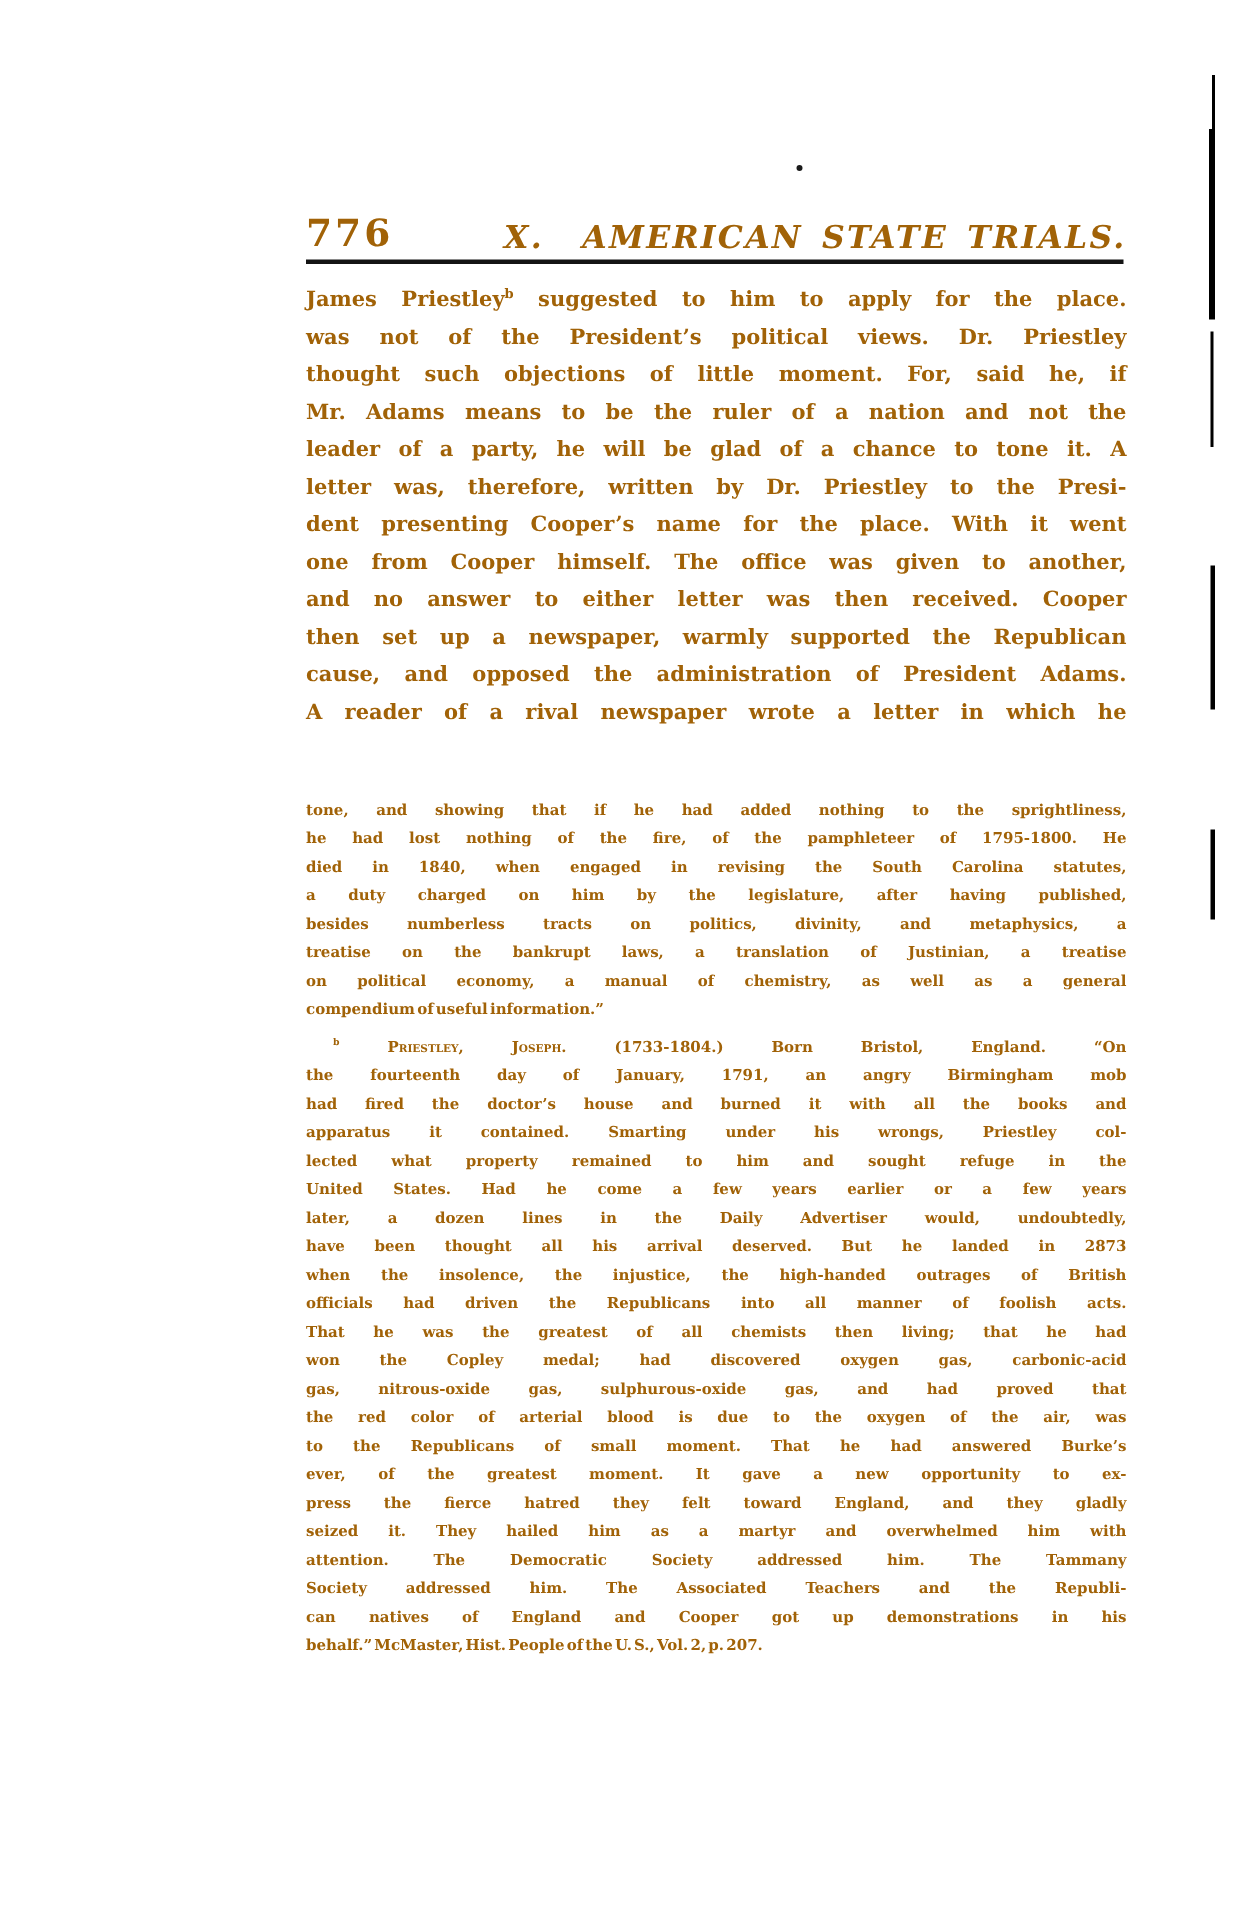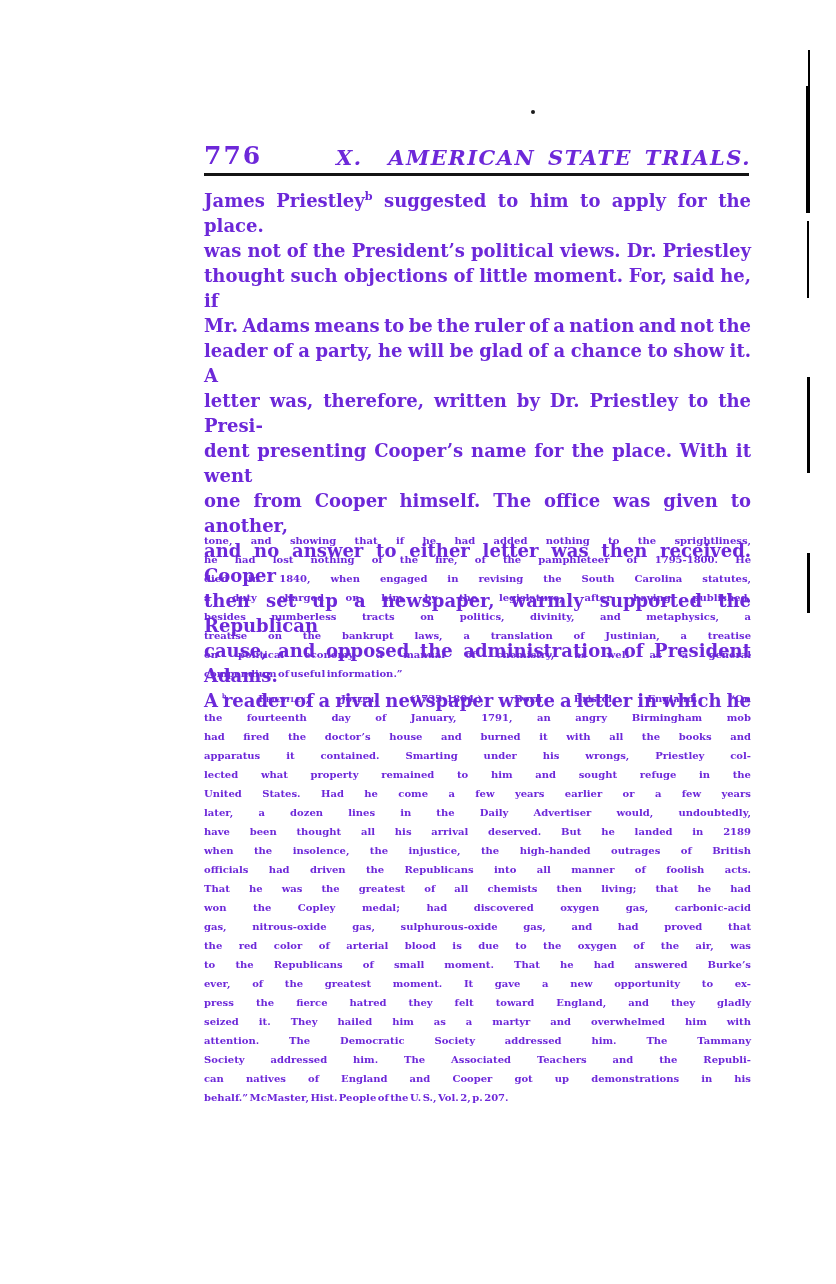--- a/index.html
+++ b/index.html
@@ -3,21 +3,21 @@
 <meta charset="utf-8">
 <style>
   html, body { margin: 0; padding: 0; background: #ffffff; }
   .page {
     position: relative;
     width: 836px;
     height: 1284px;
     background: #ffffff;
     overflow: hidden;
     font-family: "DejaVu Serif", "Liberation Serif", serif;
-    color: #6d28d9;
+    color: #a16207;
   }
   .content-col {
     position: absolute;
     left: 204px;
     width: 547px;
   }
   
   .running-head {
     top: 138px;
     height: 32px;
@@ -47,21 +47,21 @@
     position: absolute;
     left: 204px;
     top: 173px;
     width: 545px;
     height: 3px;
     background: #141414;
   }
   
   .body-block {
     top: 188px;
-    font-size: 18px;
+    font-size: 14px;
     font-weight: bold;
     line-height: 25px;
     word-spacing: -2px;
   }
   .footnote-block-1 {
     top: 531px;
   }
   .footnote-block-2 {
     top: 689px;
   }
@@ -114,21 +114,21 @@
     <span class="head-title">X.  AMERICAN STATE TRIALS.</span>
   </div>
 
   <div class="head-rule"></div>
 
   <div class="content-col body-block">
       <div class="line">James Priestley<sup>b</sup> suggested to him to apply for the place.</div>
       <div class="line">was not of the President’s political views.  Dr. Priestley</div>
       <div class="line">thought such objections of little moment.  For, said he, if</div>
       <div class="line">Mr. Adams means to be the ruler of a nation and not the</div>
-      <div class="line">leader of a party, he will be glad of a chance to show it.  A</div>
+      <div class="line">leader of a party, he will be glad of a chance to tone it.  A</div>
       <div class="line">letter was, therefore, written by Dr. Priestley to the Presi-</div>
       <div class="line">dent presenting Cooper’s name for the place.  With it went</div>
       <div class="line">one from Cooper himself.  The office was given to another,</div>
       <div class="line">and no answer to either letter was then received.  Cooper</div>
       <div class="line">then set up a newspaper, warmly supported the Republican</div>
       <div class="line">cause, and opposed the administration of President Adams.</div>
       <div class="line">A reader of a rival newspaper wrote a letter in which he</div>
     </div>
 
   <div class="content-col footnote footnote-block-1">
@@ -143,21 +143,21 @@
     </div>
 
   <div class="content-col footnote footnote-block-2">
       <div class="line indent-first"><sup>b</sup> <span class="sc">Priestley, Joseph.</span>  (1733-1804.)  Born Bristol, England.  “On</div>
       <div class="line">the fourteenth day of January, 1791, an angry Birmingham mob</div>
       <div class="line">had fired the doctor’s house and burned it with all the books and</div>
       <div class="line">apparatus it contained.  Smarting under his wrongs, Priestley col-</div>
       <div class="line">lected what property remained to him and sought refuge in the</div>
       <div class="line">United States.  Had he come a few years earlier or a few years</div>
       <div class="line">later, a dozen lines in the Daily Advertiser would, undoubtedly,</div>
-      <div class="line">have been thought all his arrival deserved.  But he landed in 2189</div>
+      <div class="line">have been thought all his arrival deserved.  But he landed in 2873</div>
       <div class="line">when the insolence, the injustice, the high-handed outrages of British</div>
       <div class="line">officials had driven the Republicans into all manner of foolish acts.</div>
       <div class="line">That he was the greatest of all chemists then living; that he had</div>
       <div class="line">won the Copley medal; had discovered oxygen gas, carbonic-acid</div>
       <div class="line">gas, nitrous-oxide gas, sulphurous-oxide gas, and had proved that</div>
       <div class="line">the red color of arterial blood is due to the oxygen of the air, was</div>
       <div class="line">to the Republicans of small moment.  That he had answered Burke’s</div>
       <div class="line">ever, of the greatest moment.  It gave a new opportunity to ex-</div>
       <div class="line">press the fierce hatred they felt toward England, and they gladly</div>
       <div class="line">seized it.  They hailed him as a martyr and overwhelmed him with</div>

